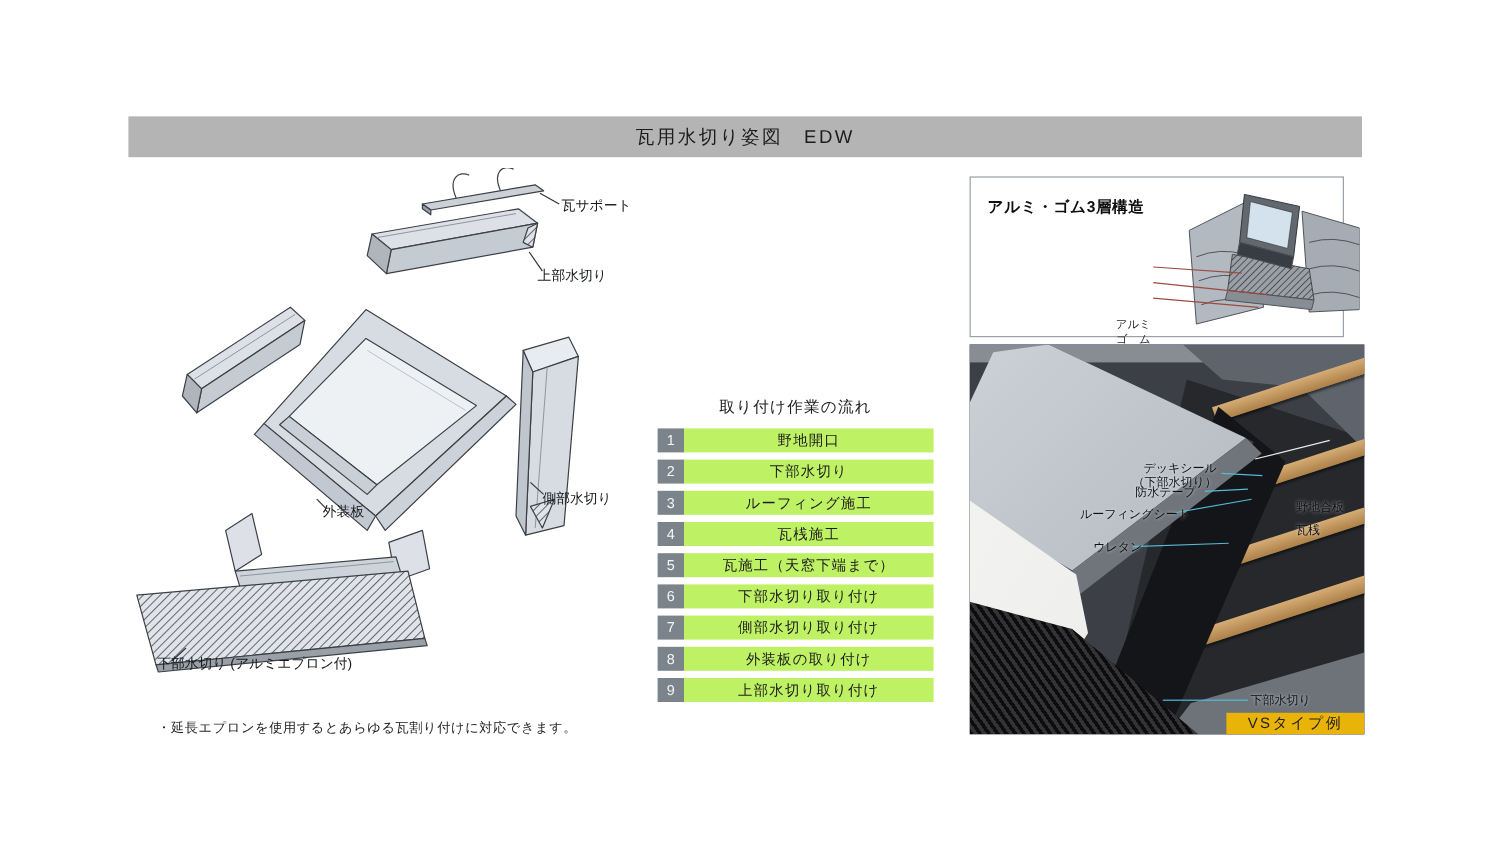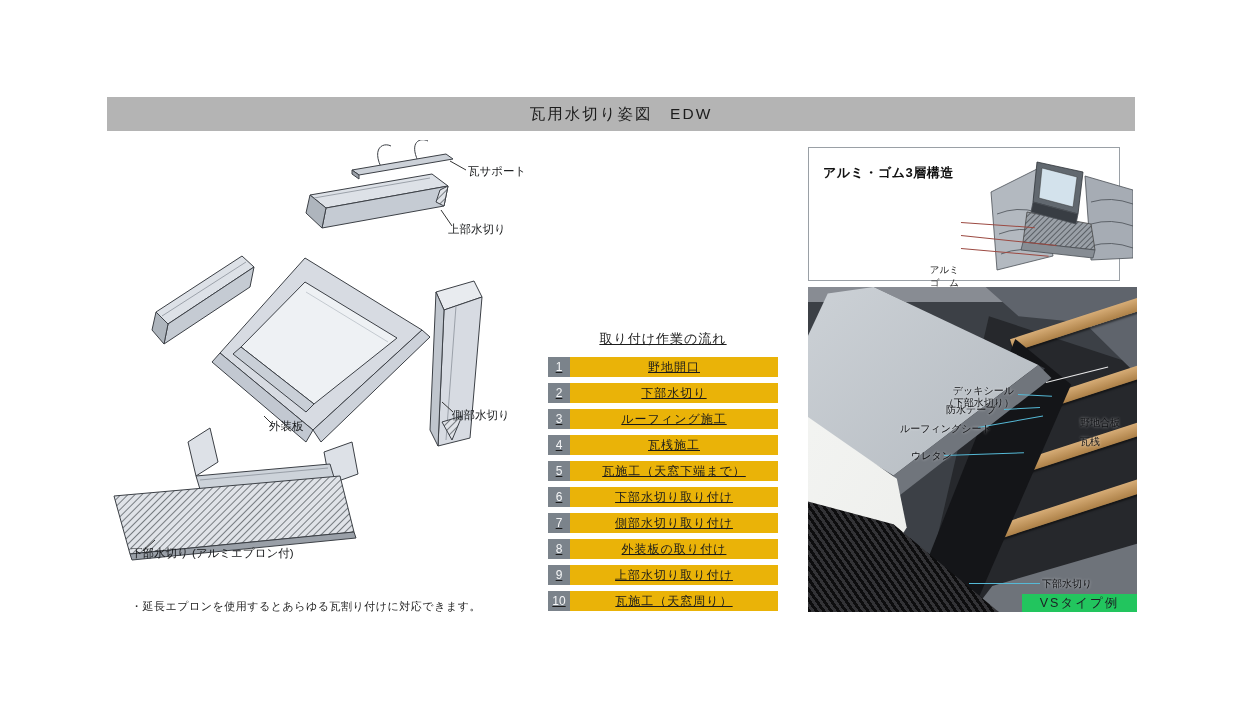--- a/index.html
+++ b/index.html
@@ -12,26 +12,26 @@
   .header-bar span{font-size:15.5px;letter-spacing:2px;color:#1c1c1c;}
 
   
   .exploded{position:absolute;left:100px;top:140px;width:440px;height:430px;}
   .exploded svg{position:absolute;left:0;top:0;}
   .part-label{position:absolute;font-size:11.5px;color:#16181a;white-space:nowrap;}
 
   .footnote{position:absolute;left:131px;top:599px;font-size:11px;color:#1f1f1f;letter-spacing:.5px;}
 
   
-  .workflow{position:absolute;left:548px;top:330px;width:230px;text-decoration:underline;}
+  .workflow{position:absolute;left:548px;top:330px;width:230px;}
   .wf-heading{text-align:center;font-size:13px;color:#222;letter-spacing:1px;margin-bottom:9px;}
   .wf-row{display:flex;height:20px;margin-bottom:6px;}
   .wf-num{width:22px;background:#7b838b;color:#f4f5f6;font-size:12px;
           display:flex;align-items:center;justify-content:center;}
-  .wf-bar{flex:1;background:#eab308;color:#1b1b1b;font-size:12px;letter-spacing:1px;
+  .wf-bar{flex:1;background:#bef264;color:#1b1b1b;font-size:12px;letter-spacing:1px;
           display:flex;align-items:center;justify-content:center;}
 
   
   .feature-box{position:absolute;left:808px;top:147px;width:312px;height:134px;
                border:1px solid #9aa0a6;background:#fff;box-sizing:border-box;}
   .fb-title{position:absolute;left:14px;top:16px;font-size:13px;font-weight:bold;color:#101010;letter-spacing:.5px;}
   .fb-body{position:absolute;left:14px;top:38px;width:172px;font-size:11px;line-height:1.55;color:#222;}
   .fb-layer{position:absolute;width:32px;font-size:9.5px;color:#2a2a2a;text-align:right;margin-top:48px;}
   .fb-line{position:absolute;height:1px;background:#9c4a42;transform-origin:left center;}
   .fb-illus{position:absolute;left:178px;top:6px;}
@@ -52,21 +52,21 @@
            clip-path:polygon(0 40%,27% 59%,30% 74%,14% 100%,0 100%);}
   .p-flash{background:#141518;clip-path:polygon(63% 16%,80% 30%,50% 100%,30% 100%);}
   .p-rib{background:repeating-linear-gradient(55deg,#0d0d0e 0 3px,#333336 3px 6px);
          clip-path:polygon(0 66%,26% 73%,58% 100%,0 100%);}
   .p-wedge{background:#6e737a;clip-path:polygon(56% 92%,100% 79%,100% 100%,50% 100%);}
   .photo-label{position:absolute;font-size:10px;color:#101114;white-space:nowrap;
                text-shadow:0 0 3px rgba(255,255,255,.65);}
   .p-line{position:absolute;height:1px;background:#55b9d6;transform-origin:left center;}
   .p-wline{position:absolute;height:1px;background:rgba(255,255,255,.9);transform-origin:left center;}
   .deckseal{text-align:right;line-height:1.2;}
-  .vs-caption{position:absolute;right:0;bottom:0;width:115px;height:18px;background:#22c55e;
+  .vs-caption{position:absolute;right:0;bottom:0;width:115px;height:18px;background:#eab308;
               color:#1d1f24;font-size:12.5px;letter-spacing:2px;
               display:flex;align-items:center;justify-content:center;}
 </style>
 </head>
 <body>
 
 <div class="page">
 
   <div class="header-bar">
     <span>瓦用水切り姿図　EDW</span>
@@ -175,24 +175,20 @@
       <div class="wf-num">7</div>
       <div class="wf-bar">側部水切り取り付け</div>
     </div>
     <div class="wf-row">
       <div class="wf-num">8</div>
       <div class="wf-bar">外装板の取り付け</div>
     </div>
     <div class="wf-row">
       <div class="wf-num">9</div>
       <div class="wf-bar">上部水切り取り付け</div>
-    </div>
-    <div class="wf-row">
-      <div class="wf-num">10</div>
-      <div class="wf-bar">瓦施工（天窓周り）</div>
     </div>
   </div>
 
   <div class="feature-box">
     <div class="fb-title">アルミ・ゴム3層構造</div>
     <div class="fb-illus">
       <svg width="146" height="120" viewBox="0 0 146 120">
         <defs>
           <pattern id="hatchC" width="4" height="4" patternUnits="userSpaceOnUse" patternTransform="rotate(45)">
             <rect width="4" height="4" fill="#9aa0a7"></rect>

